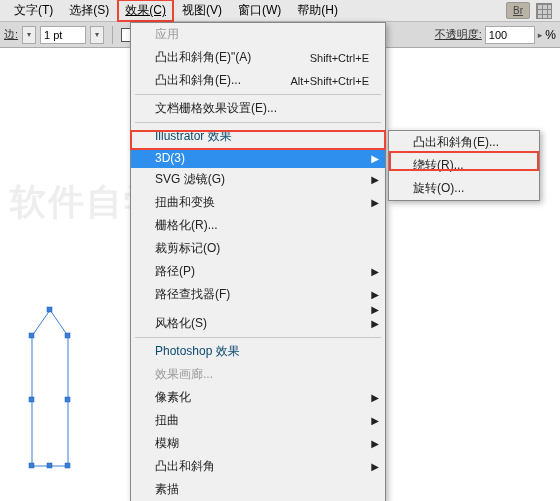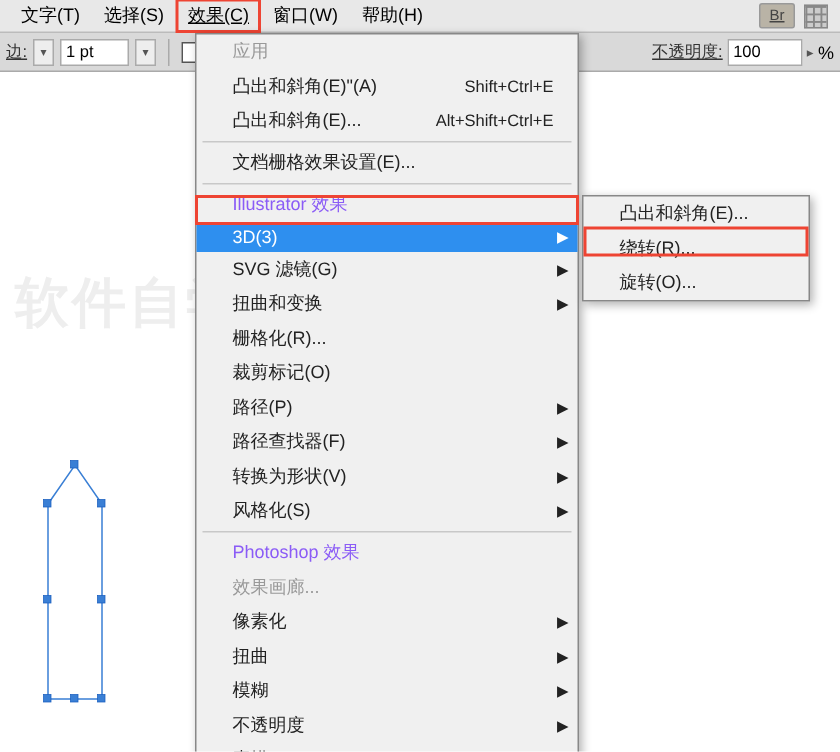--- a/index.html
+++ b/index.html
@@ -26,34 +26,35 @@
     .watermark { position: absolute; top: 130px; left: 10px; font-size: 36px; color: #eee; font-weight: bold; letter-spacing: 2px; pointer-events: none; }
     .shape { position: absolute; top: 258px; left: 22px; }
     
     .dropdown-menu { position: absolute; top: 22px; left: 130px; width: 256px; background: #f0f0f0; border: 1px solid #888; box-shadow: 2px 2px 6px rgba(0,0,0,0.3); z-index: 10; }
     .menu-item { display: flex; align-items: center; padding: 3px 16px 3px 24px; cursor: default; position: relative; font-size: 12px; color: #222; }
     .menu-item.disabled { color: #999; }
     .menu-item.sel { background: #2e8fef; color: #fff; }
     .menu-item .shortcut { margin-left: auto; font-size: 11px; }
     .menu-item .arrow { position: absolute; right: 6px; font-size: 10px; }
     .menu-sep { height: 1px; background: #c8c8c8; margin: 2px 4px; }
-    .menu-header { padding: 3px 24px; color: #8b5cf6; font-size: 12px; }
+    .menu-header { padding: 3px 24px; color: #0c4a6e; font-size: 12px; }
     .redbox { position: absolute; border: 2px solid #e43; pointer-events: none; }
     
     .submenu { position: absolute; top: 130px; left: 388px; width: 152px; background: #f0f0f0; border: 1px solid #888; box-shadow: 2px 2px 6px rgba(0,0,0,0.3); z-index: 11; }
     
     .handle { fill: #3a7fd5; stroke: #1a5fbf; stroke-width: 0.5; }
   </style>
 </head>
 <body>
 
 <div class="menubar">
   <span class="menubar-item">文字(T)</span>
   <span class="menubar-item">选择(S)</span>
   <span class="menubar-item highlight">效果(C)</span>
+  <span class="menubar-item">视图(V)</span>
   <span class="menubar-item">窗口(W)</span>
   <span class="menubar-item">帮助(H)</span>
   <div class="menubar-right">
     <span class="br-box">Br</span>
     <span class="grid-icon"></span>
   </div>
 </div>
 
 <div class="toolbar">
   <span class="tool-label">边:</span>
@@ -131,21 +132,20 @@
     </div>
     <div class="menu-item">
       <span>路径(P)</span>
       <span class="arrow">▶</span>
     </div>
     <div class="menu-item">
       <span>路径查找器(F)</span>
       <span class="arrow">▶</span>
     </div>
     <div class="menu-item">
-      <span>转换为形状(V)</span>
       <span class="arrow">▶</span>
     </div>
     <div class="menu-item">
       <span>风格化(S)</span>
       <span class="arrow">▶</span>
     </div>
     <div class="menu-sep"></div>
     <div class="menu-header">Photoshop  效果</div>
     <div class="menu-item disabled">
       <span>效果画廊...</span>
@@ -156,21 +156,21 @@
     </div>
     <div class="menu-item">
       <span>扭曲</span>
       <span class="arrow">▶</span>
     </div>
     <div class="menu-item">
       <span>模糊</span>
       <span class="arrow">▶</span>
     </div>
     <div class="menu-item">
-      <span>不透明度</span>
+      <span>凸出和斜角</span>
       <span class="arrow">▶</span>
     </div>
     <div class="menu-item">
       <span>素描</span>
     </div>
   </div>
 <div class="redbox" style="top:130px;left:130px;width:256px;height:20px;z-index:12"></div>
 
 <div class="submenu" id="sub-menu">
     <div class="menu-item">

